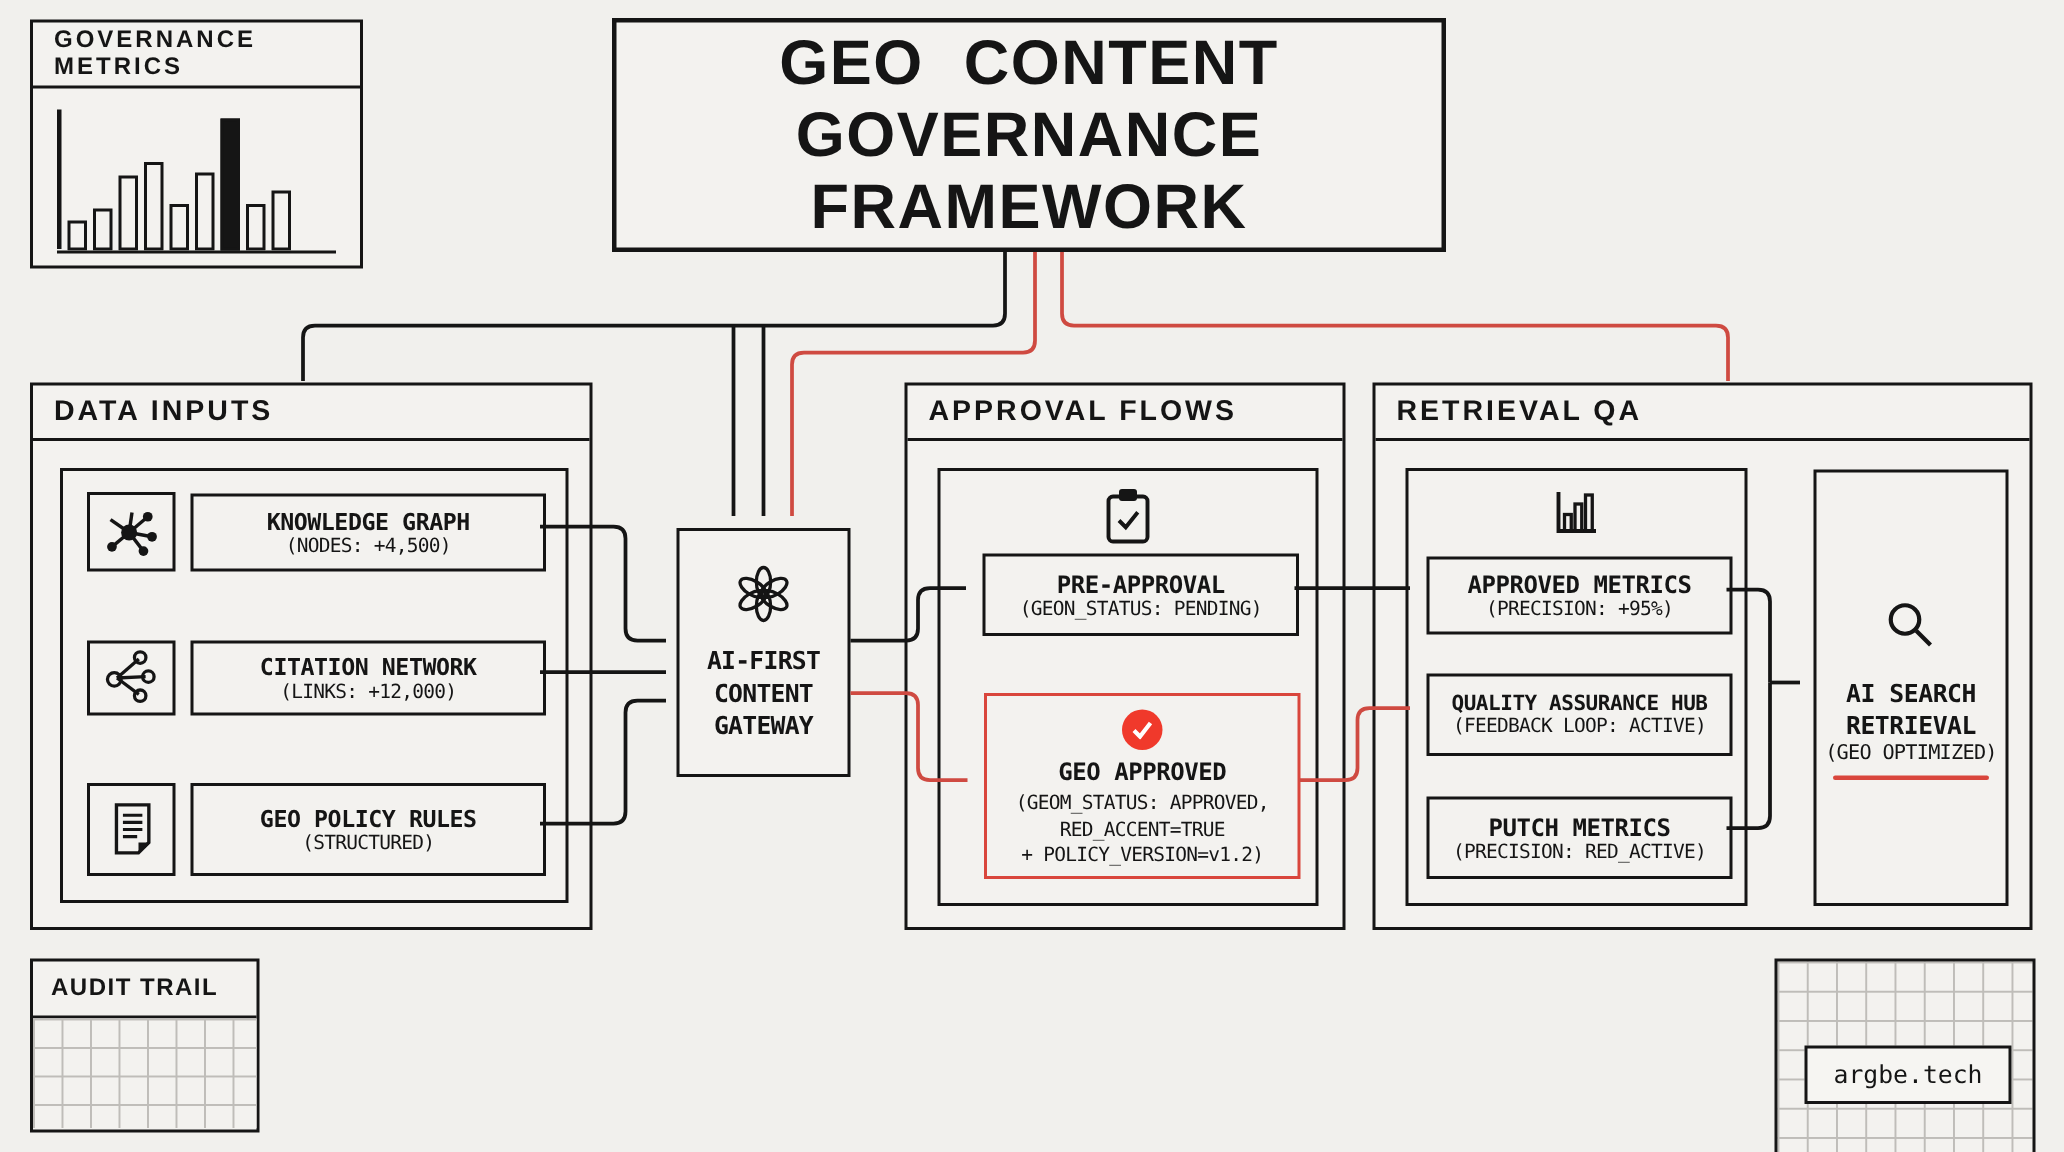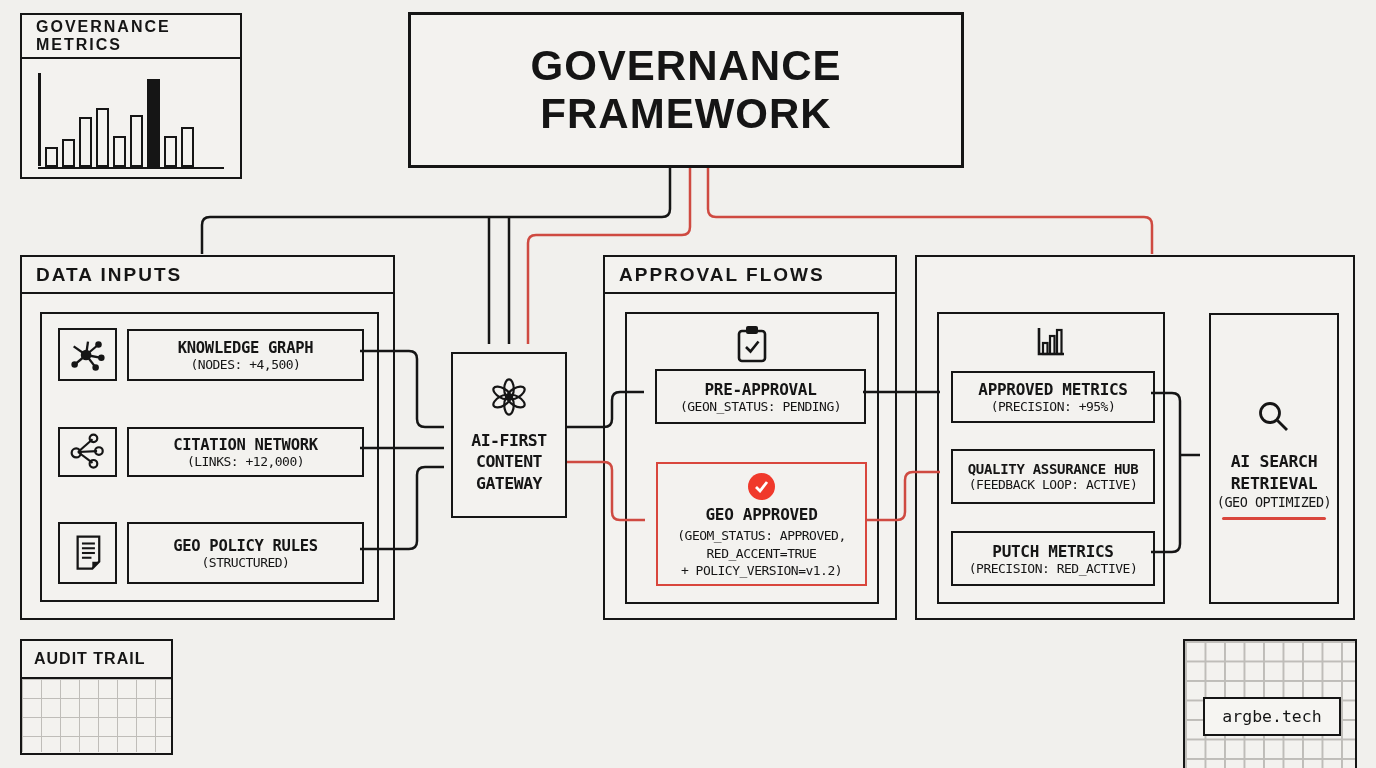--- a/index.html
+++ b/index.html
@@ -101,20 +101,21 @@
   #wires path { fill: none; stroke-width: 2.5px; }
   .wk { stroke: #151515; }
   .wr { stroke: #cf4a41; }
 </style>
 </head>
 <body>
 
 <div id="stage">
 
   <div class="abs box ctr" id="title-box">
+    <div class="t">GEO CONTENT</div>
     <div class="t">GOVERNANCE FRAMEWORK</div>
   </div>
 
   <div class="abs box" id="gov-box">
     <div class="hdr">GOVERNANCE METRICS</div>
     <div id="gov-chart">
       <div id="gov-axis"></div>
       <div id="gov-base"></div>
       <div id="gov-bars">
           <div class="bar" style="height: 22%;"></div>
@@ -236,20 +237,21 @@
         </div>
         <div class="bt" style="text-align:center;font-size:16px;margin-bottom:3px;">GEO APPROVED</div>
         <div class="sub" style="text-align:center;">(GEOM_STATUS: APPROVED,</div>
         <div class="sub" style="text-align:center;">RED_ACCENT=TRUE</div>
         <div class="sub" style="text-align:center;">+ POLICY_VERSION=v1.2)</div>
       </div>
     </div>
   </div>
 
   <div class="abs box" id="rq-sec">
+    <div class="hdr sec-hdr">RETRIEVAL QA</div>
     <div class="inner" id="rq-inner">
       <div style="text-align:center;margin-top:9px;">
         <svg width="34" height="36" viewBox="0 0 34 36">
           <path d="M5,5 V31 H30" fill="none" stroke="#151515" stroke-width="2.6"></path>
           <g fill="none" stroke="#151515" stroke-width="2.2">
             <rect x="9" y="20" width="4.5" height="11"></rect>
             <rect x="16" y="13" width="4.5" height="18"></rect>
             <rect x="23" y="7" width="4.5" height="24"></rect>
           </g>
         </svg>

